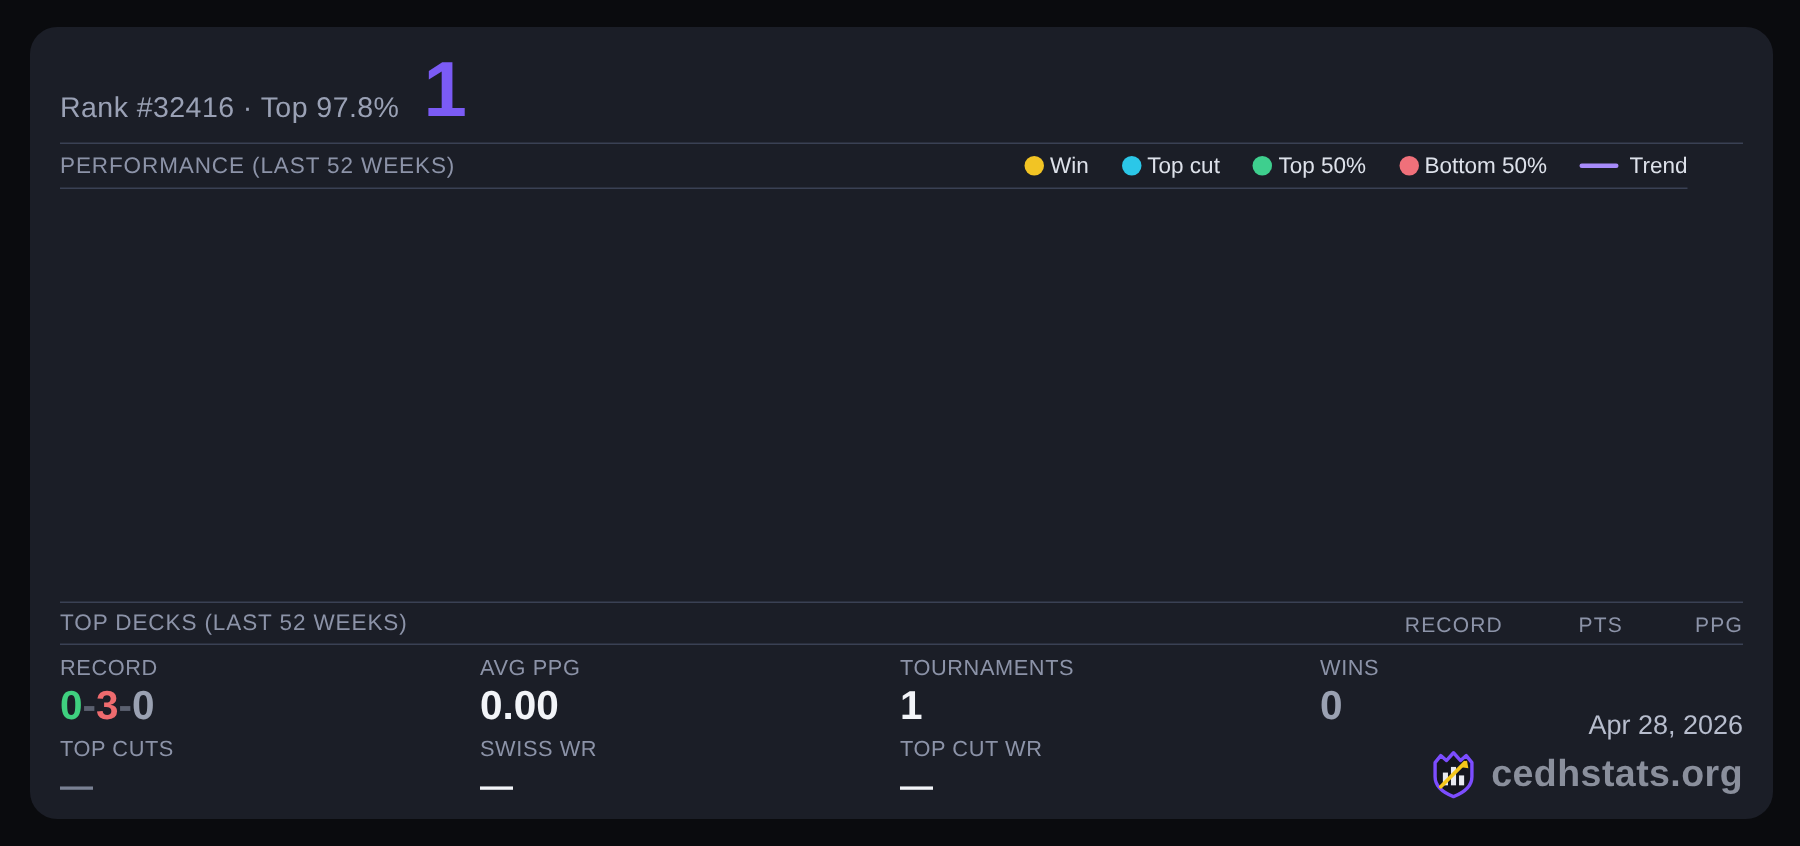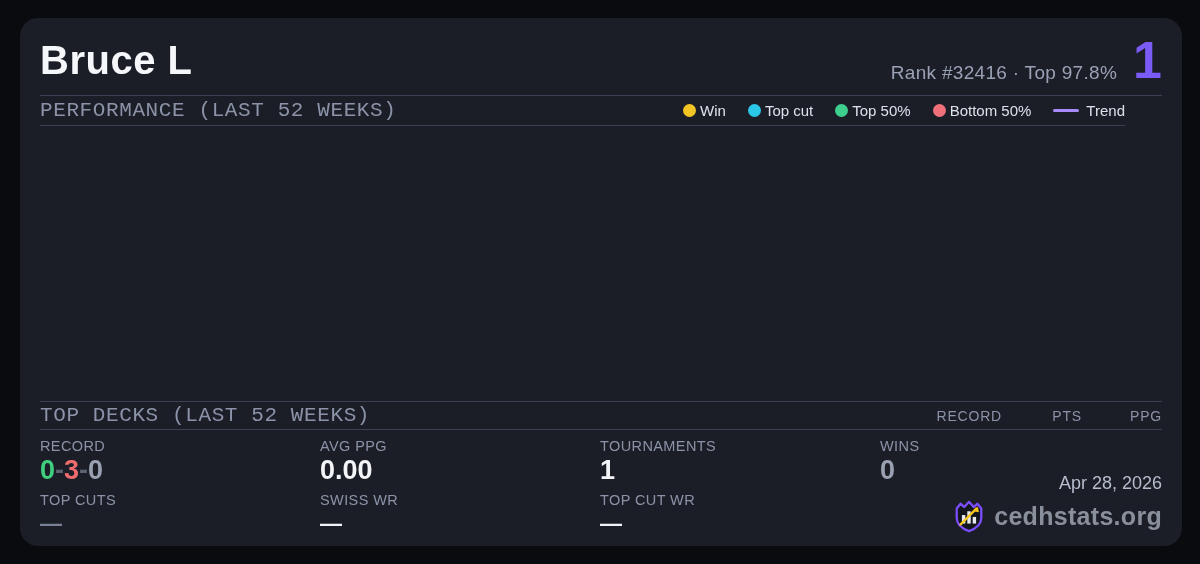--- a/index.html
+++ b/index.html
@@ -53,24 +53,23 @@
   
   .legend-row {
     display: flex;
     align-items: center;
     justify-content: space-between;
     border-bottom: 1px solid #3a4154;
     margin-right: 37px;
     height: 30px;
   }
   .section-title {
-    font-size: 21px;
+    font-size: 15px;
     color: #8c93a8;
     letter-spacing: 0.6px;
-    font-family: Liberation Mono, monospace;
   }
   .legend {
     display: flex;
     align-items: center;
     gap: 22px;
   }
   .legend-item {
     display: flex;
     align-items: center;
     gap: 4px;
@@ -166,21 +165,20 @@
     color: #8a8f9c;
     letter-spacing: 0.3px;
   }
 </style>
 </head>
 <body>
 
 <div class="card">
 
   <div class="header-row">
-    <div class="player-name">Bruce L</div>
     <div class="header-right">
       <span class="rank-text">Rank #32416  ·  Top 97.8%</span>
       <span class="big-rank">1</span>
     </div>
   </div>
 
   <div class="legend-row">
     <div class="section-title">PERFORMANCE (LAST 52 WEEKS)</div>
     <div class="legend">
       <span class="legend-item">

